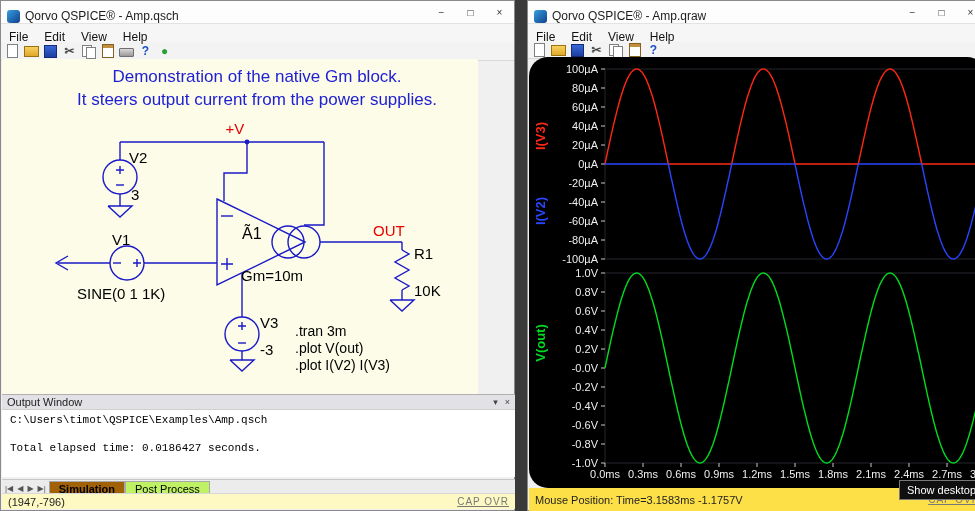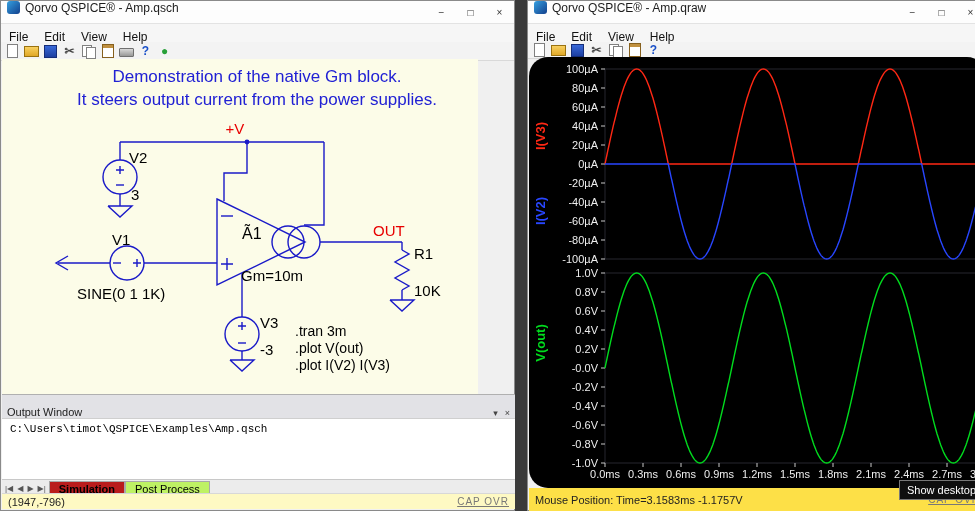--- a/index.html
+++ b/index.html
@@ -2,21 +2,21 @@
 <html><head>
 <meta charset="utf-8">
 <style>
   html,body{margin:0;padding:0;}
   body{width:975px;height:511px;position:relative;background:#3a3a3a;
        font-family:"Liberation Sans",sans-serif;overflow:hidden;}
   .win{position:absolute;top:0;height:511px;background:#f0f0f0;border:1px solid #8a8a8a;box-sizing:border-box;}
   #win-left{left:0;width:515px;}
   #win-right{left:527px;width:459px;}
 
-  .titlebar{height:22px;display:flex;align-items:flex-start;background:#fdfdfd;border-bottom:1px solid #e3e3e3;}
+  .titlebar{height:22px;display:flex;align-items:flex-end;background:#fdfdfd;border-bottom:1px solid #e3e3e3;}
   .app-icon{width:13px;height:13px;margin:0 5px 0 6px;border-radius:3px;
             background:linear-gradient(135deg,#35a0e0,#123f8c);flex:0 0 auto;}
   .title-text{font-size:12px;color:#1c1c1c;white-space:nowrap;overflow:hidden;}
   .win-btns{margin-left:auto;display:flex;height:100%;}
   .win-btn{width:29px;height:100%;display:flex;align-items:center;justify-content:center;font-size:10px;color:#333;}
 
   .menubar{height:18px;display:flex;align-items:center;background:#f6f6f6;font-size:12px;color:#111;}
   .menu-item{padding:0 8px;margin-top:8px;}
 
   .toolbar{display:flex;align-items:center;background:#f3f3f3;border-bottom:1px solid #d9d9d9;padding-left:3px;gap:2px;}
@@ -31,32 +31,32 @@
   .tbi-copy::before{left:2px;top:1px;}
   .tbi-copy::after{left:6px;top:3px;}
   .tbi-paste::before{content:"";display:block;width:10px;height:12px;background:linear-gradient(#c09040,#c09040 3px,#fff 3px);border:1px solid #86601e;}
   .tbi-print::before{content:"";display:block;width:13px;height:7px;background:linear-gradient(#d8d8d8,#989898);border:1px solid #707070;border-radius:1px;margin-top:3px;}
 
   #schematic{position:absolute;top:58px;left:1px;width:476px;height:335px;background:#fcfce8;}
   #schematic-svg{display:block;width:513px;height:335px;}
   #schematic-svg text{font-family:"Liberation Sans",sans-serif;}
 
   #output-win{position:absolute;top:393px;left:1px;width:513px;height:85px;}
-  .ow-header{height:25px;background:#e2e2e6;display:flex;align-items:flex-end;font-size:11px;color:#222;
+  .ow-header{height:16px;background:#e2e2e6;display:flex;align-items:center;font-size:11px;color:#222;
              padding:0 5px;border-top:1px solid #b0b0b0;border-bottom:1px solid #cfcfcf;box-sizing:border-box;}
   .ow-icons{margin-left:auto;display:flex;gap:7px;font-size:9px;color:#444;}
   .ow-body{height:67px;background:#fff;font-family:"Liberation Mono","DejaVu Sans Mono",monospace;
            font-size:11px;padding:4px 8px;color:#000;box-sizing:border-box;}
   .ow-line2{margin-top:16px;}
 
   #tabbar{position:absolute;top:478px;left:1px;width:513px;height:17px;background:#ececec;display:flex;
           align-items:center;font-size:11px;border-top:1px solid #c8c8c8;box-sizing:border-box;}
   .tab-nav{display:flex;align-items:center;font-size:8px;color:#555;padding:0 3px;gap:4px;}
   .tab{padding:0 9px;border:1px solid #a8a8a8;border-bottom:none;background:#bef264;height:14px;line-height:14px;}
-  .tab.active{background:#b91c1c;font-weight:bold;}
+  .tab.active{background:#a16207;font-weight:bold;}
 
   .statusbar{position:absolute;left:1px;width:513px;height:16px;bottom:1px;background:#fef9c3;display:flex;
              align-items:center;font-size:11px;color:#222;padding:0 6px;box-sizing:border-box;border-top:1px solid #d8d8d8;}
   .sb-right{margin-left:auto;color:#787878;font-size:10px;letter-spacing:1px;text-decoration:underline;}
 
   #plot-wrap{position:absolute;top:56px;left:1px;width:457px;height:431px;background:#000;border-radius:19px;}
   #plot-svg{display:block;width:457px;height:431px;}
   #plot-svg text{font-family:"Liberation Sans",sans-serif;}
 
   #rw-status{position:absolute;top:487px;left:1px;width:457px;height:23px;background:#fde047;display:flex;
@@ -174,20 +174,21 @@
   <div id="output-win">
     <div class="ow-header">
       <span>Output Window</span>
       <span class="ow-icons">
         <span>▾</span>
         <span>×</span>
       </span>
     </div>
     <div class="ow-body">
       <div>C:\Users\timot\QSPICE\Examples\Amp.qsch</div>
+      <div class="ow-line2">Total elapsed time: 0.0186427 seconds.</div>
     </div>
   </div>
 
   <div id="tabbar">
     <span class="tab-nav" id="tab-nav">
         <span>|◀</span>
         <span>◀</span>
         <span>▶</span>
         <span>▶|</span>
       </span>

